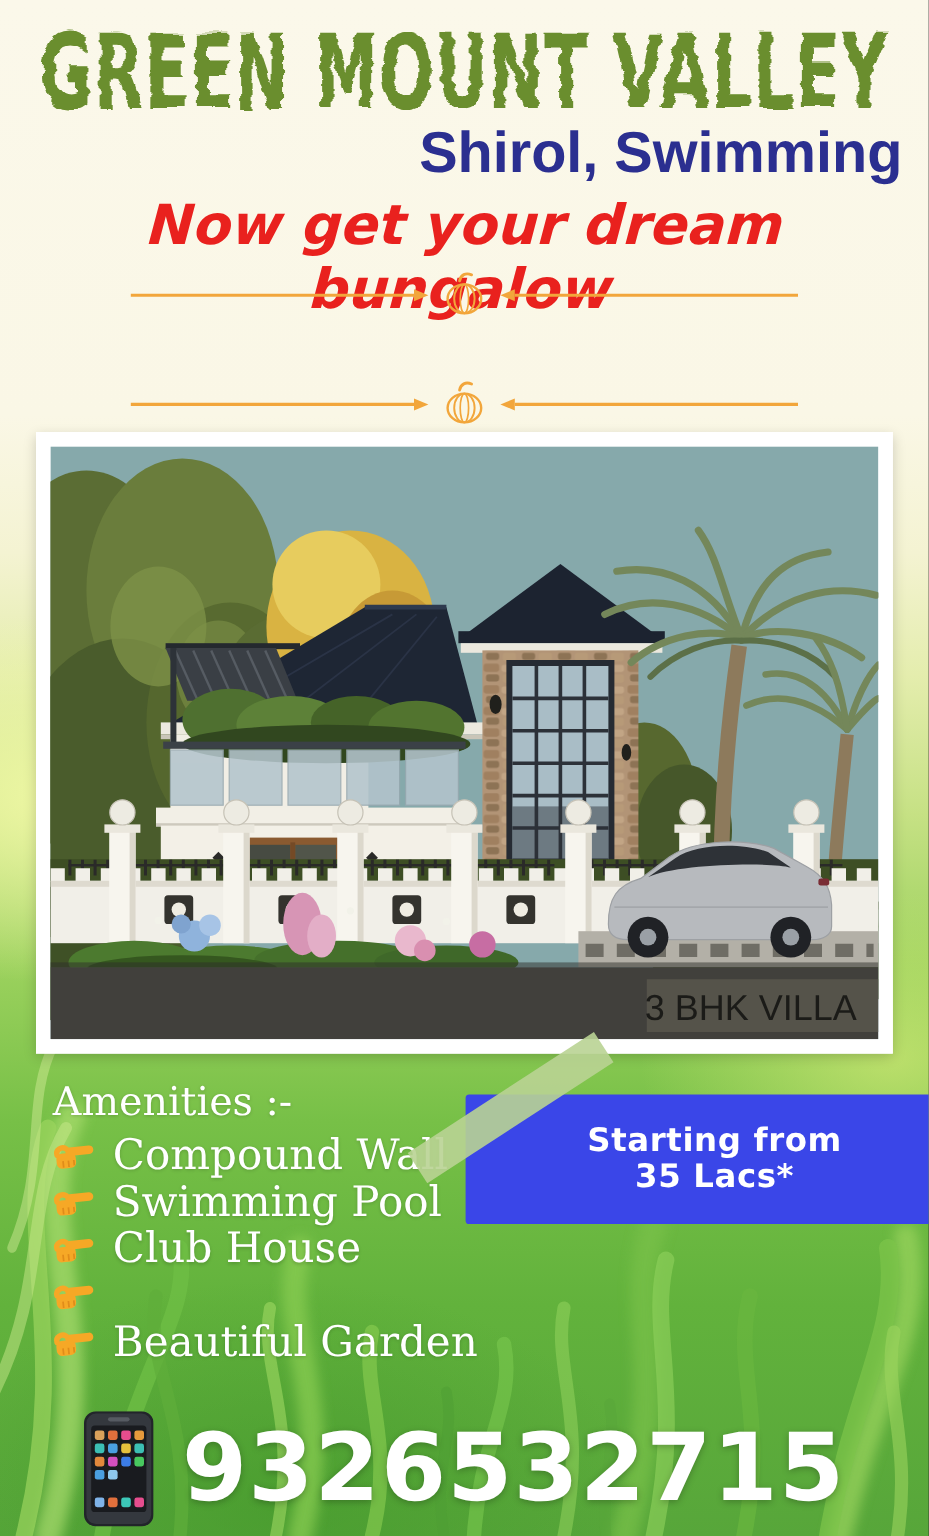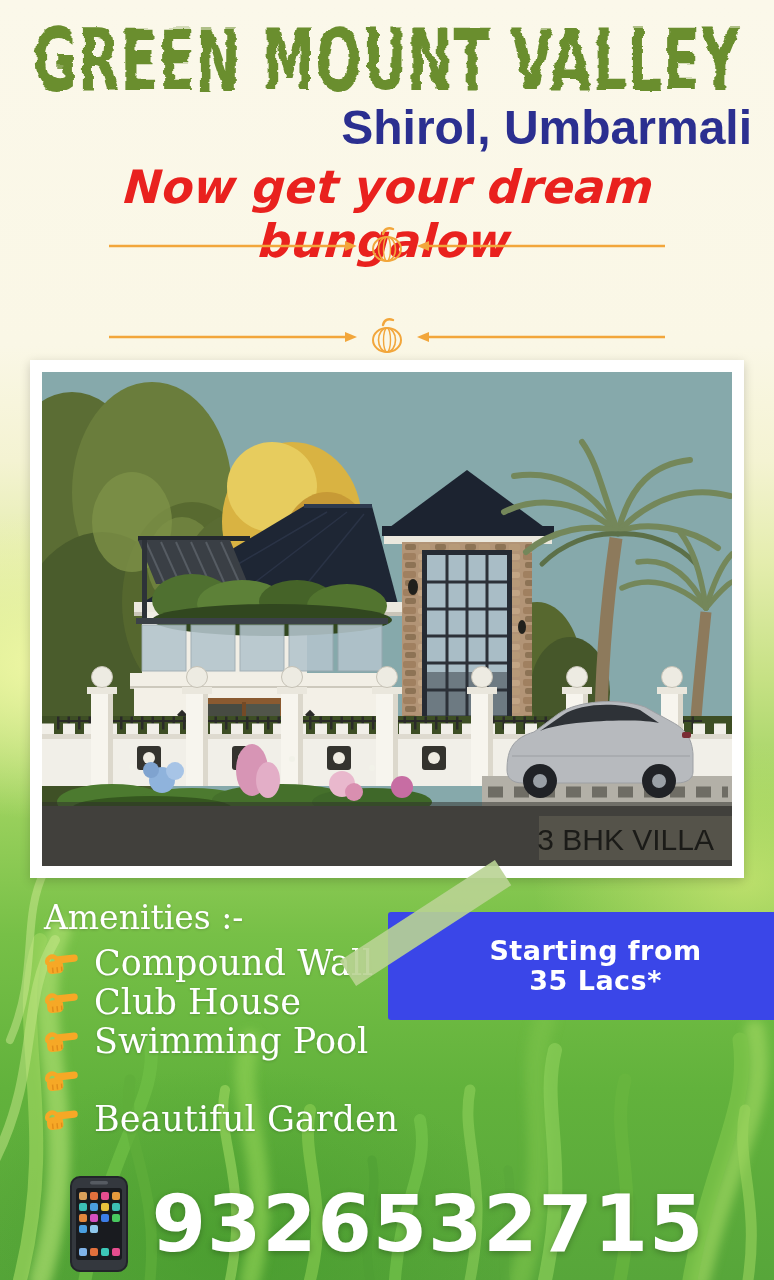--- a/index.html
+++ b/index.html
@@ -92,21 +92,21 @@
   <svg class="title-svg" viewBox="0 0 740 100" width="740" height="100">
     <defs>
       <filter id="roughen" x="-5%" y="-15%" width="110%" height="135%">
         <feTurbulence type="fractalNoise" baseFrequency="0.018 0.11" numOctaves="2" seed="8" result="n"></feTurbulence>
         <feDisplacementMap in="SourceGraphic" in2="n" scale="8" xChannelSelector="R" yChannelSelector="G"></feDisplacementMap>
       </filter>
     </defs>
     <text x="370" y="80" text-anchor="middle" font-family="'DejaVu Sans',sans-serif" font-size="86" font-weight="bold" fill="#6b8e2e" textLength="708" lengthAdjust="spacingAndGlyphs" letter-spacing="2" filter="url(#roughen)">GREEN MOUNT VALLEY</text>
   </svg>
 
-  <div class="location">Shirol, Umbarmali</div>
+  <div class="location">Shirol, Swimming</div>
 
   <div class="tagline">Now get your dream bungalow</div>
 
   <svg class="divider divider-1" viewBox="0 0 560 44">
     <g>
       <line x1="2" y1="22" x2="238" y2="22" stroke="#f2a63b" stroke-width="2.6"></line>
       <polygon points="238,17 250,22 238,27" fill="#f2a63b"></polygon>
     </g>
     <g>
       <path d="M276,10 C277,5 281,3 286,5" stroke="#f2a63b" stroke-width="2.4" fill="none" stroke-linecap="round"></path>
@@ -409,32 +409,32 @@
       </li>
       <li>
         <svg class="finger" width="36" height="28" viewBox="0 0 40 30">
             <g transform="rotate(-6 20 15)">
               <rect x="3" y="12" width="18" height="14" rx="5" fill="#f6a826"></rect>
               <rect x="12" y="7" width="26" height="8" rx="4" fill="#f6a826"></rect>
               <path d="M4,13 C3,8 9,5 13,8" fill="none" stroke="#f6a826" stroke-width="5" stroke-linecap="round"></path>
               <path d="M9,19 v6 M14,19 v6 M19,19 v5" stroke="#e08c1a" stroke-width="1.6" fill="none"></path>
             </g>
           </svg>
-        <span>Club House</span>
+        <span>Swimming Pool</span>
       </li>
       <li>
         <svg class="finger" width="36" height="28" viewBox="0 0 40 30">
             <g transform="rotate(-6 20 15)">
               <rect x="3" y="12" width="18" height="14" rx="5" fill="#f6a826"></rect>
               <rect x="12" y="7" width="26" height="8" rx="4" fill="#f6a826"></rect>
               <path d="M4,13 C3,8 9,5 13,8" fill="none" stroke="#f6a826" stroke-width="5" stroke-linecap="round"></path>
               <path d="M9,19 v6 M14,19 v6 M19,19 v5" stroke="#e08c1a" stroke-width="1.6" fill="none"></path>
             </g>
           </svg>
-        <span>Swimming Pool</span>
+        <span>Club House</span>
       </li>
       <li>
         <svg class="finger" width="36" height="28" viewBox="0 0 40 30">
             <g transform="rotate(-6 20 15)">
               <rect x="3" y="12" width="18" height="14" rx="5" fill="#f6a826"></rect>
               <rect x="12" y="7" width="26" height="8" rx="4" fill="#f6a826"></rect>
               <path d="M4,13 C3,8 9,5 13,8" fill="none" stroke="#f6a826" stroke-width="5" stroke-linecap="round"></path>
               <path d="M9,19 v6 M14,19 v6 M19,19 v5" stroke="#e08c1a" stroke-width="1.6" fill="none"></path>
             </g>
           </svg>

